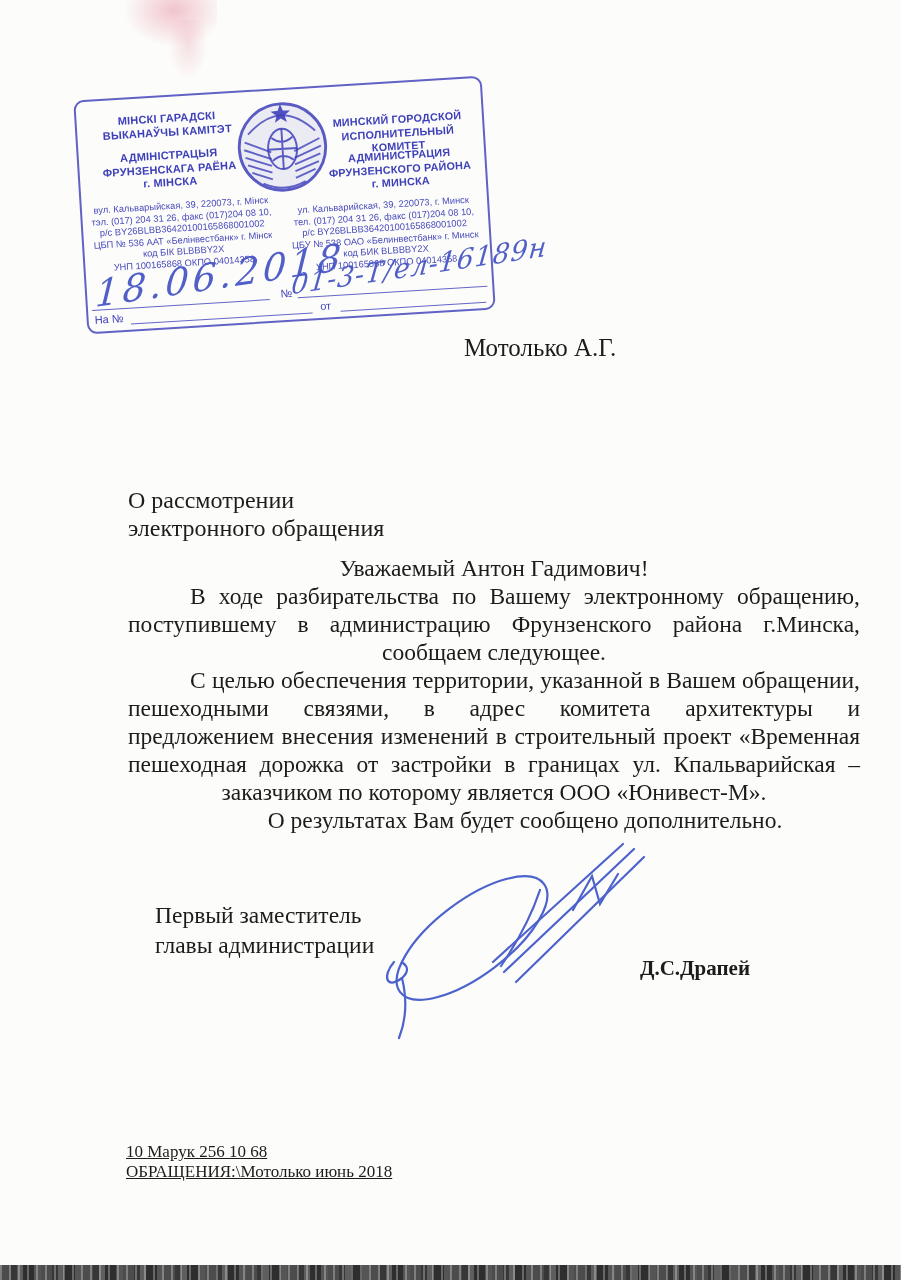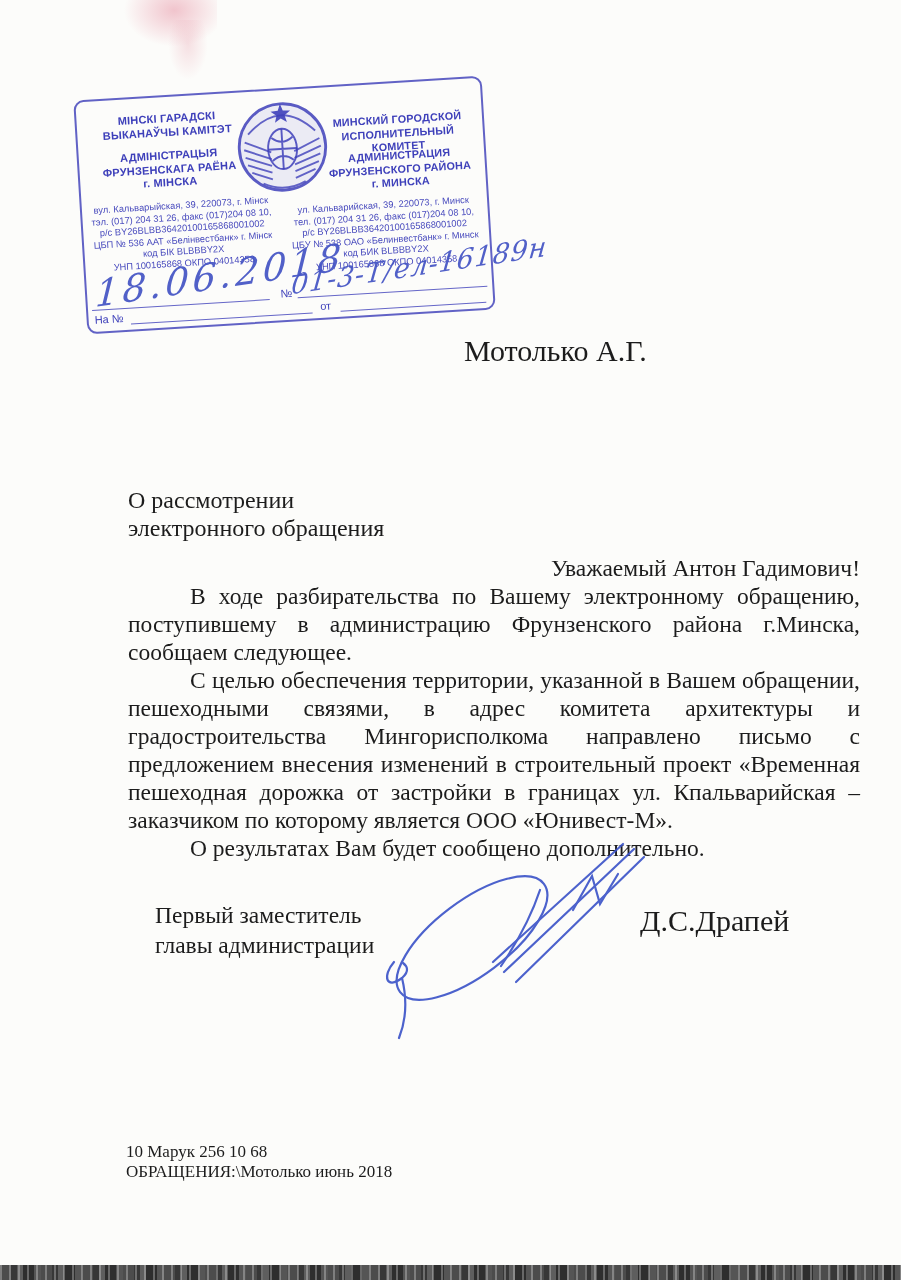--- a/index.html
+++ b/index.html
@@ -48,32 +48,32 @@
     font-family:"DejaVu Serif", serif; font-style:italic;
     color:#4353c4; opacity:.92; white-space:nowrap; pointer-events:none;
   }
   #hw-date{left:8px; top:160px; font-size:37px; letter-spacing:4px;
     transform:rotate(-5deg) skewX(-12deg);}
   #hw-num{left:204px; top:168px; font-size:27px; letter-spacing:1px;
     transform:rotate(-5deg) skewX(-14deg);}
   
   #emblem{left:156px; top:8px; width:96px; height:96px;}
   
-  #addressee{position:absolute; left:464px; top:334px; font-size:30px;}
+  #addressee{position:absolute; left:464px; top:334px; font-size:25px;}
   #subject{position:absolute; left:128px; top:486px; font-size:24px; line-height:28px;}
   #body-block{position:absolute; left:128px; top:554px; width:732px; font-size:23.5px;}
   .line{height:28px; line-height:28px; white-space:nowrap;}
   .jl{white-space:normal; text-align:justify; text-align-last:justify;font-family:Liberation Serif, serif;}
-  .ll{text-align:left;}
-  .cl{text-align:right; white-space:normal;}
+  .ll{text-align:center;}
+  .cl{text-align:center; white-space:normal;}
   .ind{padding-left:62px; box-sizing:border-box;}
   #sig-title{position:absolute; left:128px; top:900px; font-size:23.5px; line-height:30px;margin-left:27px;}
-  #sig-name{position:absolute; left:640px; top:904px; font-size:30px;}
+  #sig-name{position:absolute; left:640px; top:956px; font-size:21px;font-weight:bold;}
   #signature-svg{position:absolute; left:380px; top:838px; width:272px; height:202px;}
-  #footer{position:absolute; left:126px; top:1142px; font-size:17px; line-height:19.5px;}
+  #footer{position:absolute; left:126px; top:1142px; font-size:17px; line-height:19.5px;text-decoration:underline;}
 </style>
 </head>
 <body>
 
 <div id="page">
 
   <div id="smudge1" class="smudge"></div>
   <div id="smudge2" class="smudge"></div>
 
   <div id="stamp">
@@ -148,21 +148,20 @@
     <div>электронного обращения</div>
   </div>
 
   <div id="body-block">
     <div class="line cl">Уважаемый Антон Гадимович!</div>
     <div class="line jl ind">В ходе разбирательства по Вашему электронному обращению,</div>
     <div class="line jl">поступившему в администрацию Фрунзенского района г.Минска,</div>
     <div class="line ll">сообщаем следующее.</div>
     <div class="line jl ind">С целью обеспечения территории, указанной в Вашем обращении,</div>
     <div class="line jl">пешеходными связями, в адрес комитета архитектуры и</div>
-    <div class="line jl">градостроительства Мингорисполкома направлено письмо с</div>
     <div class="line jl">предложением внесения изменений в строительный проект «Временная</div>
     <div class="line jl">пешеходная дорожка от застройки в границах ул. Кпальварийская –</div>
     <div class="line ll">заказчиком по которому является ООО «Юнивест-М».</div>
     <div class="line ll ind">О результатах Вам будет сообщено дополнительно.</div>
   </div>
 
   <div id="sig-title">
     <div>Первый заместитель</div>
     <div>главы администрации</div>
   </div>

